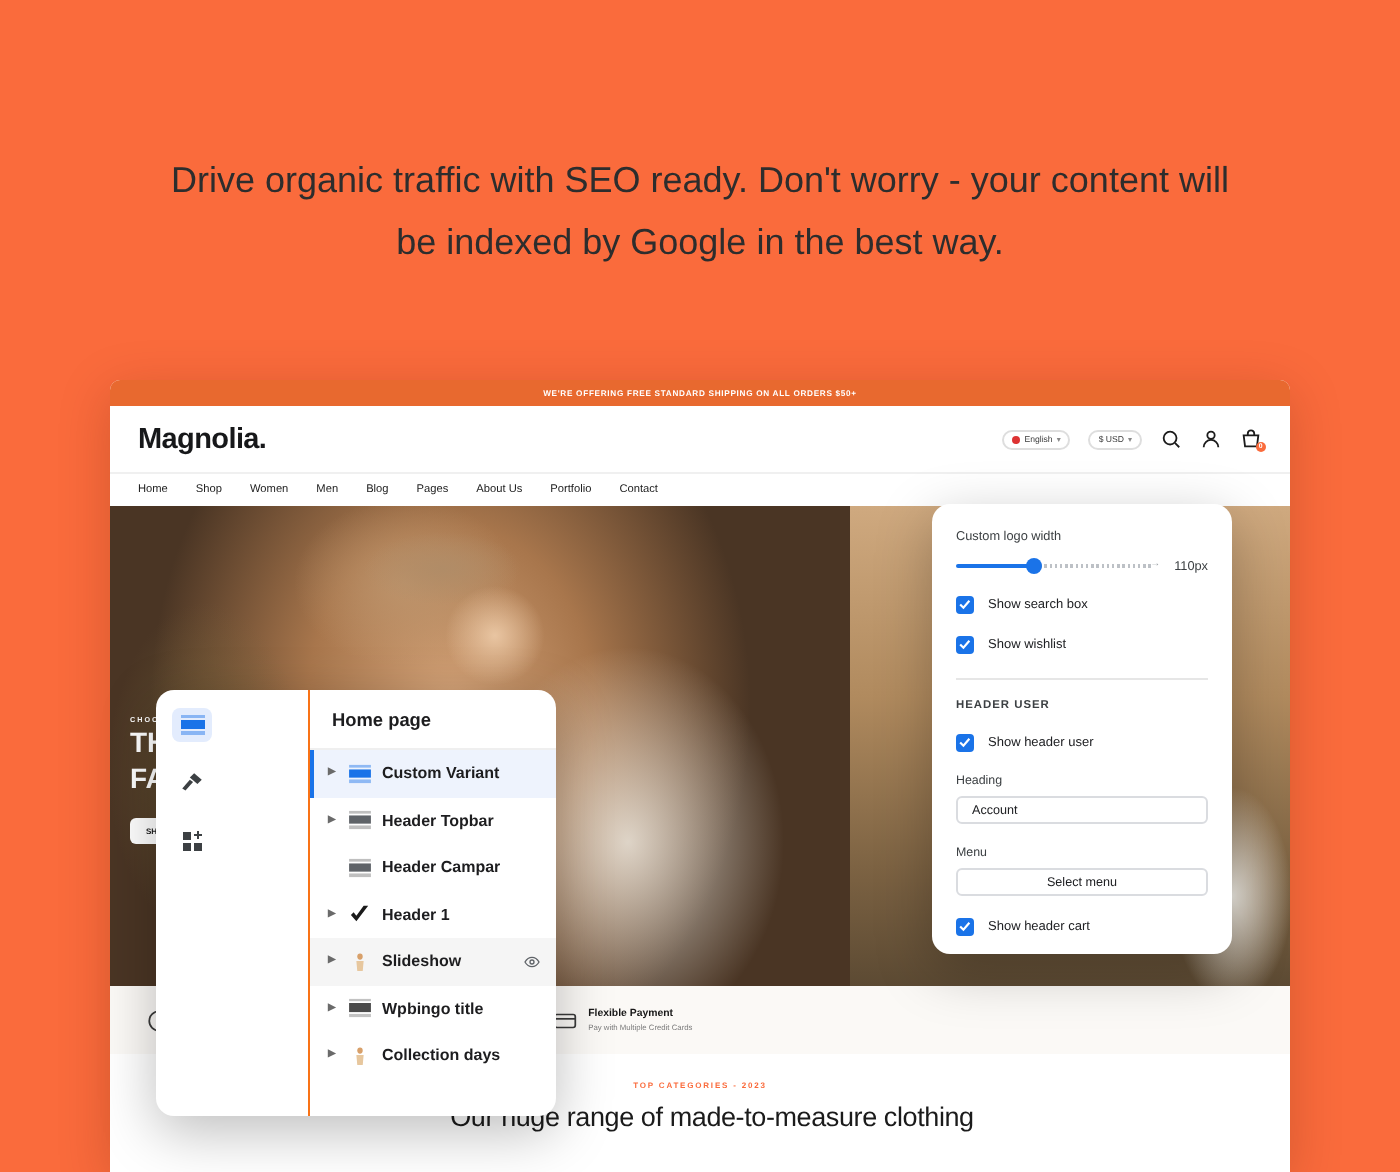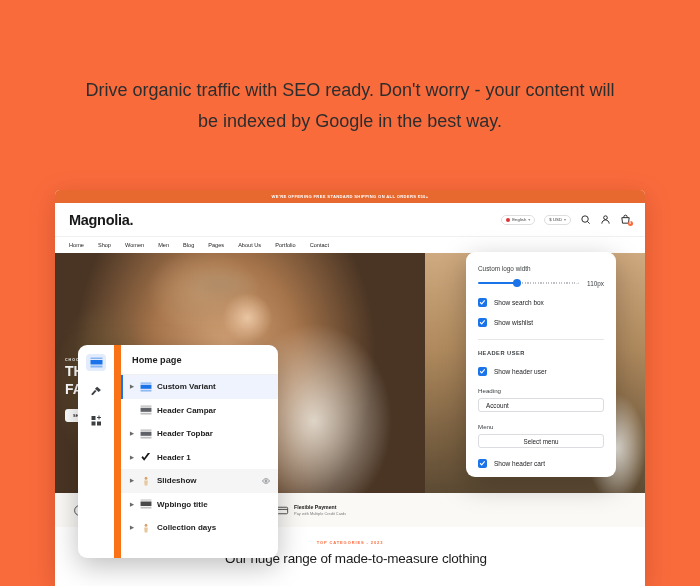--- a/index.html
+++ b/index.html
@@ -128,21 +128,21 @@
   }
   .layers-rail {
     width: 36px; flex:none; padding-top: 9px;
     display:flex; flex-direction:column; align-items:center; gap: 12px;
   }
   .rail-btn {
     width: 20px; height: 17px; border-radius:4px;
     display:flex; align-items:center; justify-content:center;
   }
   .rail-btn.active { background:#e3ecfd; }
-  .layers-body { flex:1; border-left:7px solid #f97316; }
+  .layers-body { flex:1; border-left:1px solid #f97316;margin-left:40px; }
   .layers-head {
     height: 30px; display:flex; align-items:center; padding-left:11px;
     font-size: 9.2px; font-weight:bold; color:#1d1d1f;
     border-bottom:1px solid #efefef;
   }
   .layer-row {
     height: 23.5px; display:flex; align-items:center; gap:5px;
     padding-left: 9px; padding-right:8px; position:relative;
     font-size: 8px; font-weight:bold; color:#1d1d1f;
   }
@@ -336,37 +336,37 @@
       <span class="caret">▶</span>
       <svg class="l-ic" viewBox="0 0 26 22">
         <rect x="1" y="1" width="24" height="3" fill="#1a73e8" opacity=".45"></rect>
         <rect x="1" y="6" width="24" height="9" fill="#1a73e8"></rect>
         <rect x="1" y="17" width="24" height="4" fill="#1a73e8" opacity=".45"></rect>
       </svg>
       <span>Custom Variant</span>
     </div>
 
     <div class="layer-row">
-      <span class="caret empty">▶</span>
+      <span class="caret">▶</span>
       <svg class="l-ic" viewBox="0 0 26 22">
         <rect x="1" y="1" width="24" height="3" fill="#8a8a8a" opacity=".55"></rect>
         <rect x="1" y="6" width="24" height="9" fill="#5f6368"></rect>
         <rect x="1" y="17" width="24" height="4" fill="#8a8a8a" opacity=".55"></rect>
       </svg>
-      <span>Header Campar</span>
+      <span>Header Topbar</span>
     </div>
 
     <div class="layer-row">
-      <span class="caret">▶</span>
+      <span class="caret empty">▶</span>
       <svg class="l-ic" viewBox="0 0 26 22">
         <rect x="1" y="1" width="24" height="3" fill="#8a8a8a" opacity=".55"></rect>
         <rect x="1" y="6" width="24" height="9" fill="#5f6368"></rect>
         <rect x="1" y="17" width="24" height="4" fill="#8a8a8a" opacity=".55"></rect>
       </svg>
-      <span>Header Topbar</span>
+      <span>Header Campar</span>
     </div>
 
     <div class="layer-row">
       <span class="caret">▶</span>
       <svg class="l-ic" viewBox="0 0 26 22">
         <path d="M3 12 L9 19 L22 2 L17 2 L9 13 L6 9 Z" fill="#1a1a1a"></path>
       </svg>
       <span>Header 1</span>
     </div>
 

